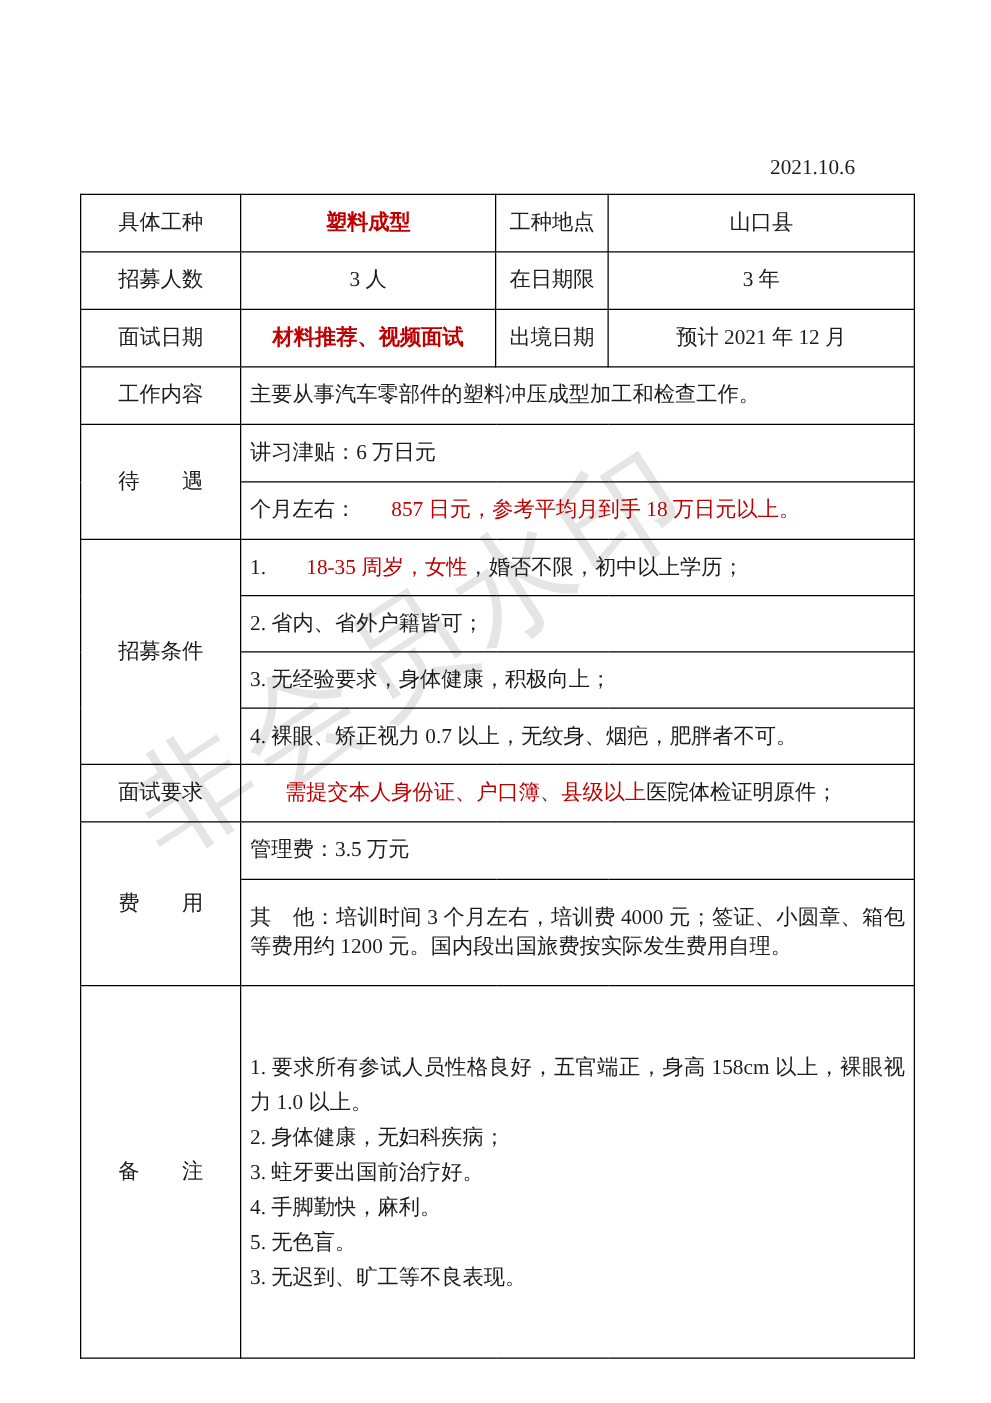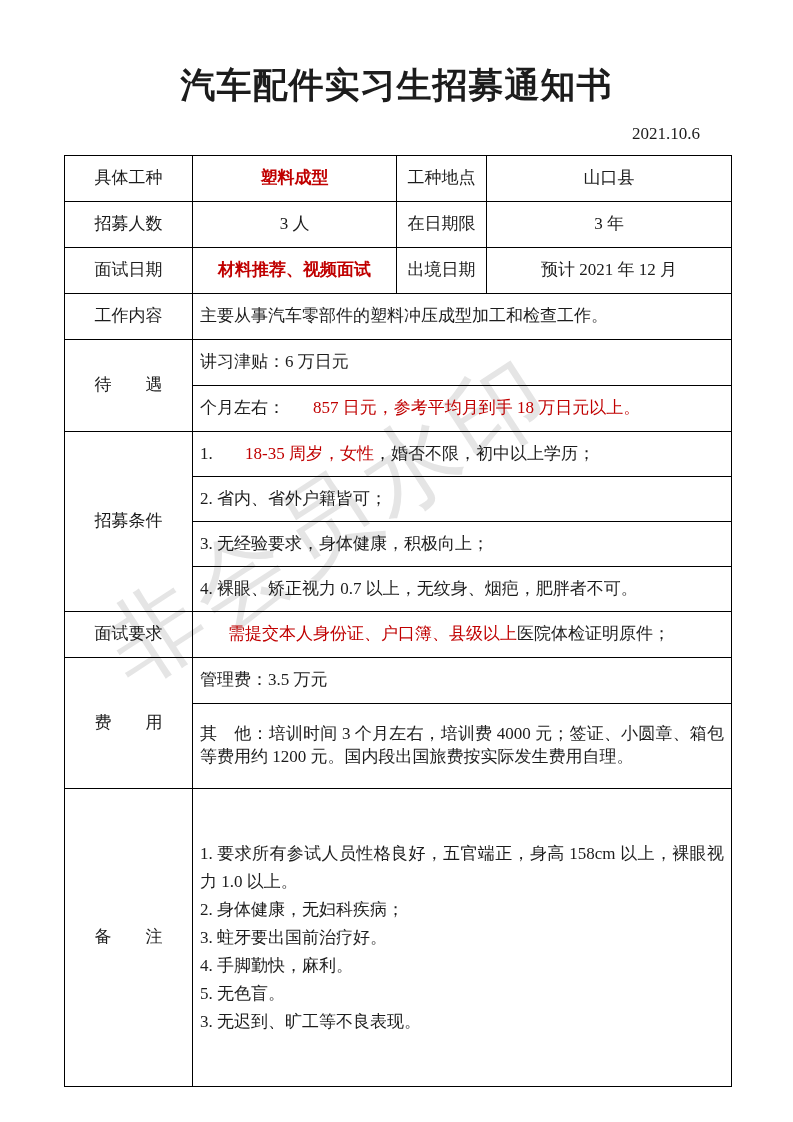--- a/index.html
+++ b/index.html
@@ -13,21 +13,21 @@
     position:absolute;left:115px;top:596px;z-index:0;
     font-size:96px;color:#e5e5e5;letter-spacing:6px;white-space:nowrap;
     transform:rotate(-33deg);transform-origin:0 50%;
     user-select:none;pointer-events:none;
   }
   .title{
     position:relative;z-index:1;margin:0;padding-top:62px;
     text-align:center;font-size:35px;font-weight:bold;letter-spacing:1px;
   }
   .date{
-    position:absolute;top:124px;right:93px;z-index:1;
+    position:absolute;top:124px;right:109px;z-index:1;
     font-size:17px;
   }
   table.tbl{
     position:absolute;top:155px;left:64px;z-index:1;
     border-collapse:collapse;table-layout:fixed;width:667px;
     background:transparent;
   }
   .tbl td{
     border:1px solid #000;font-size:17px;padding:0 7px;
     vertical-align:middle;line-height:1.35;
@@ -43,21 +43,20 @@
   .notes-cell p{margin:0;line-height:28px;text-align:justify;}
   .wrap2{line-height:42px;text-align:justify;}
 </style>
 </head>
 <body>
 
 <div class="page">
 
   <div class="watermark">非会员水印</div>
 
-  <h1 class="title">汽车配件实习生招募通知书</h1>
 
   <div class="date">2021.10.6</div>
 
   <table class="tbl">
     <colgroup>
       <col style="width:128px">
         <col style="width:204px">
         <col style="width:90px">
         <col style="width:245px">
     </colgroup>

